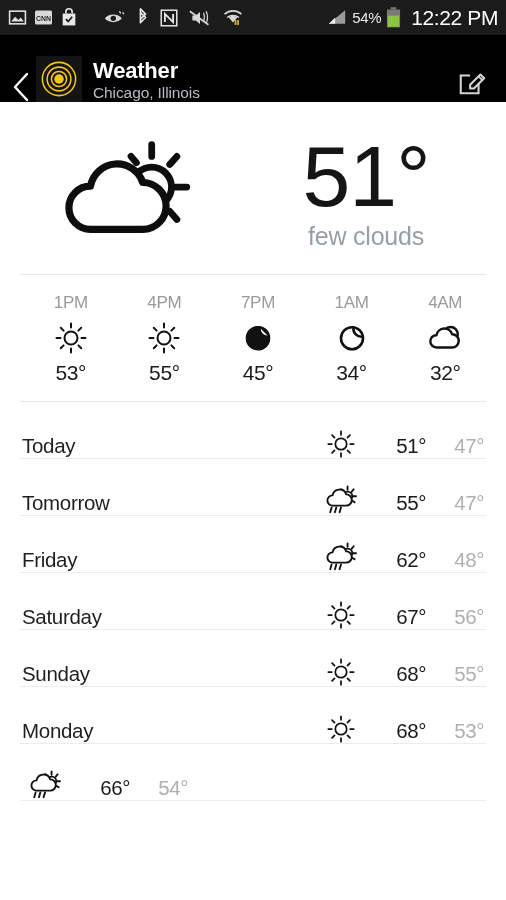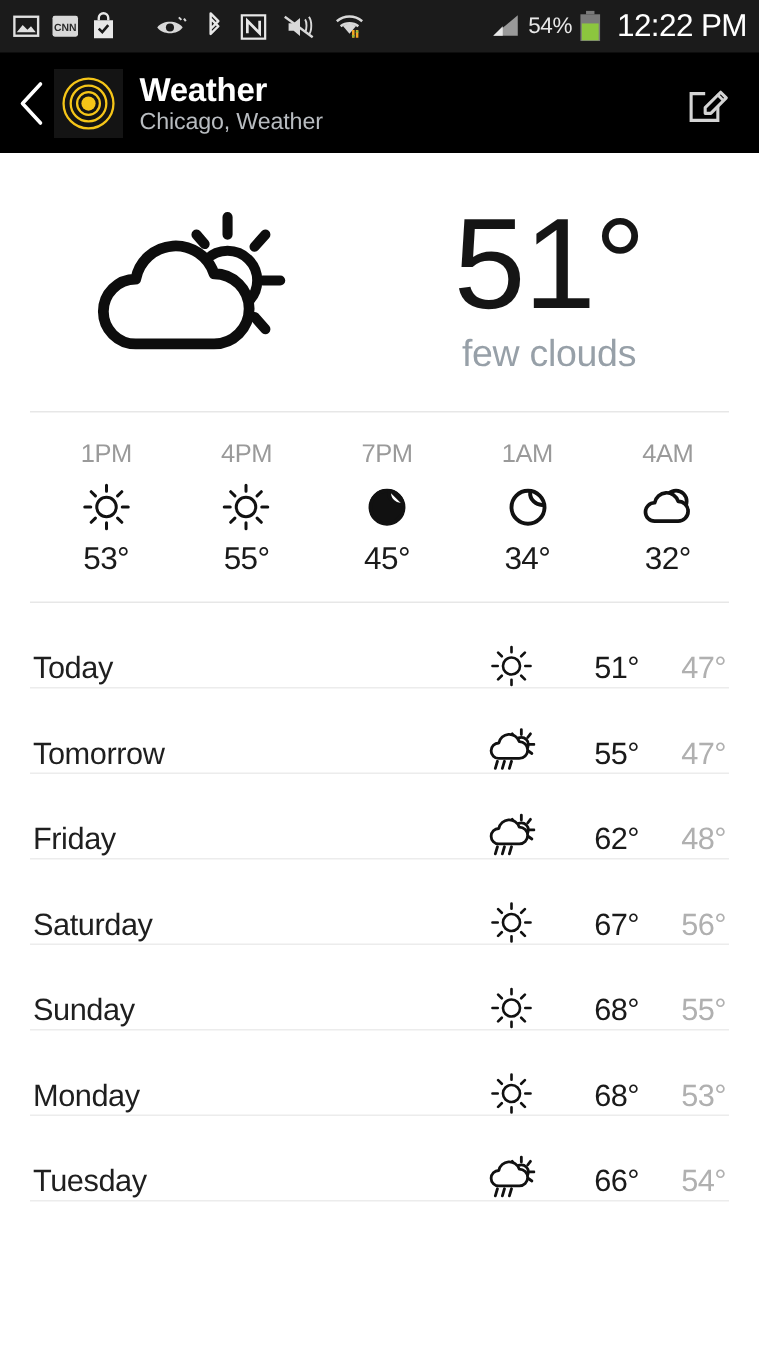--- a/index.html
+++ b/index.html
@@ -27,21 +27,21 @@
   }
   .sb-clock{
     color:#ffffff; font-size:21px; letter-spacing:-0.4px;
     margin-left:5px; font-weight:400;
   }
 
   
   .appbar{
     height:66px; width:100%;
     background:#000000;
-    display:flex; align-items:center;
+    display:flex; align-items:flex-end;
     padding:0 14px 0 10px;
   }
   .back-chevron{
     width:22px; height:30px;
     display:flex; align-items:center; justify-content:center;
     margin-right:4px;
   }
   .app-icon{
     width:46px; height:46px;
     background:#141414;
@@ -232,21 +232,21 @@
     <svg width="38" height="38" viewBox="0 0 40 40">
       <circle cx="20" cy="20" r="17.5" fill="none" stroke="#f5c518" stroke-width="1.6"></circle>
       <circle cx="20" cy="20" r="12.5" fill="none" stroke="#f5c518" stroke-width="1.6"></circle>
       <circle cx="20" cy="20" r="8" fill="none" stroke="#f5c518" stroke-width="1.6"></circle>
       <circle cx="20" cy="20" r="5" fill="#f5c518"></circle>
     </svg>
   </div>
 
   <div class="titles">
     <div class="app-title">Weather</div>
-    <div class="app-sub">Chicago, Weather</div>
+    <div class="app-sub">Chicago, Illinois</div>
   </div>
 
   <div class="edit-btn">
     <svg width="30" height="30" viewBox="0 0 32 32">
       <path d="M23 18v10H4V9h10" fill="none" stroke="#d4d4d4" stroke-width="2.2"></path>
       <path d="M14 19l11-11 4 4-11 11h-4z" fill="none" stroke="#d4d4d4" stroke-width="2.2" stroke-linejoin="round"></path>
       <path d="M22.5 9.5l4 4" stroke="#d4d4d4" stroke-width="2"></path>
     </svg>
   </div>
 </div>
@@ -430,21 +430,20 @@
             <path d="M16 1.5v4M16 26.5v4M1.5 16h4M26.5 16h4M5.8 5.8l2.8 2.8M23.4 23.4l2.8 2.8M26.2 5.8l-2.8 2.8M8.6 23.4l-2.8 2.8"></path>
           </g>
         </svg>
     </div>
     <div class="day-hi">68°</div>
     <div class="day-lo">53°</div>
   </div>
   <div class="divider faint"></div>
 
   <div class="day-row">
-    <div class="day-name">Tuesday</div>
     <div class="day-ic">
       <svg width="32" height="30" viewBox="0 0 34 32">
         <g stroke="#111" stroke-width="2" stroke-linecap="round">
             <path d="M24 1.5v3.5M30.5 4.5l-2 2.6M33 12h-3.5M31.5 18.5l-2.5-1.8M17.5 4.5l1.8 2.3"></path>
           </g>
         <circle cx="24" cy="12" r="5" fill="#ffffff" stroke="#111" stroke-width="2"></circle>
         <path d="M8 22a5.5 5.5 0 0 1 0-11 7.5 7.5 0 0 1 14.5-1 5 5 0 0 1 0 12z" fill="#ffffff" stroke="#111" stroke-width="2" stroke-linejoin="round"></path>
         <g stroke="#111" stroke-width="2" stroke-linecap="round">
             <path d="M7 24l-1.5 5M12 24l-1.5 5M17 24l-1.5 5"></path>
           </g>

